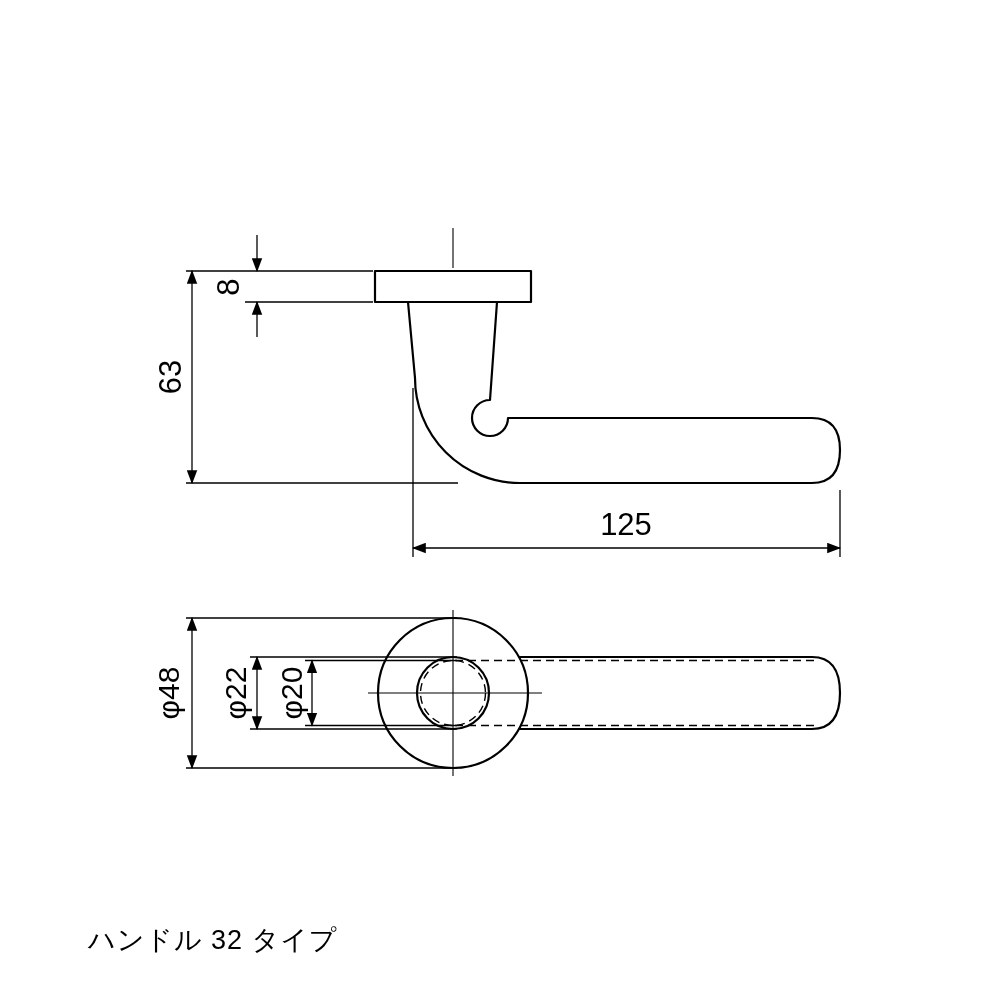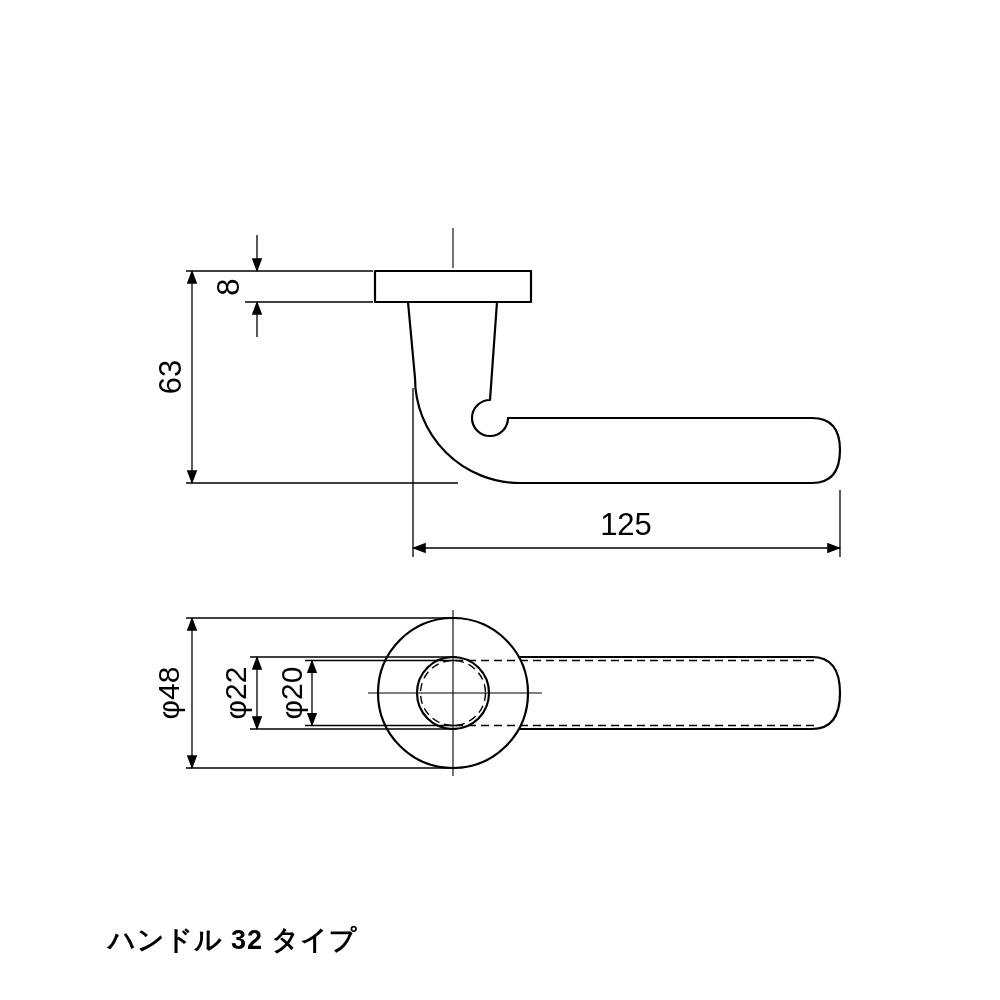--- a/index.html
+++ b/index.html
@@ -25,24 +25,23 @@
   .dim-label-small { font-size: 30px; }
   .outline { stroke: #000; stroke-width: 2.2; fill: none; stroke-linejoin: round; }
   .dimline { stroke: #000; stroke-width: 1.3; fill: none; }
   .centerline { stroke: #000; stroke-width: 1.1; fill: none; }
   .hiddenline { stroke: #000; stroke-width: 1.4; fill: none; stroke-dasharray: 8 5; }
   .caption {
     position: absolute;
     left: 88px;
     top: 922px;
     font-size: 27px;
-    font-weight: bold;
+    font-weight: normal;
     color: #000;
     letter-spacing: 1px;
-    margin-left: 20px;
   }
 </style>
 </head>
 <body>
 
 <div class="canvas">
 
   <svg width="1000" height="1000" viewBox="0 0 1000 1000">
 
     <defs>

